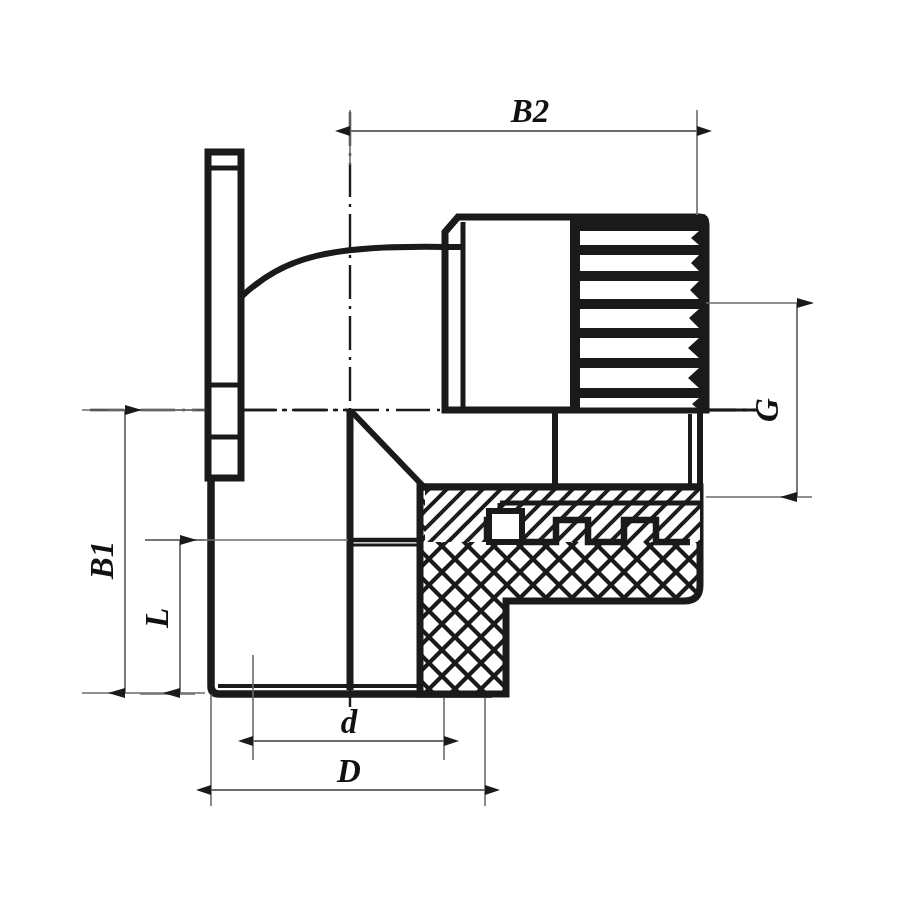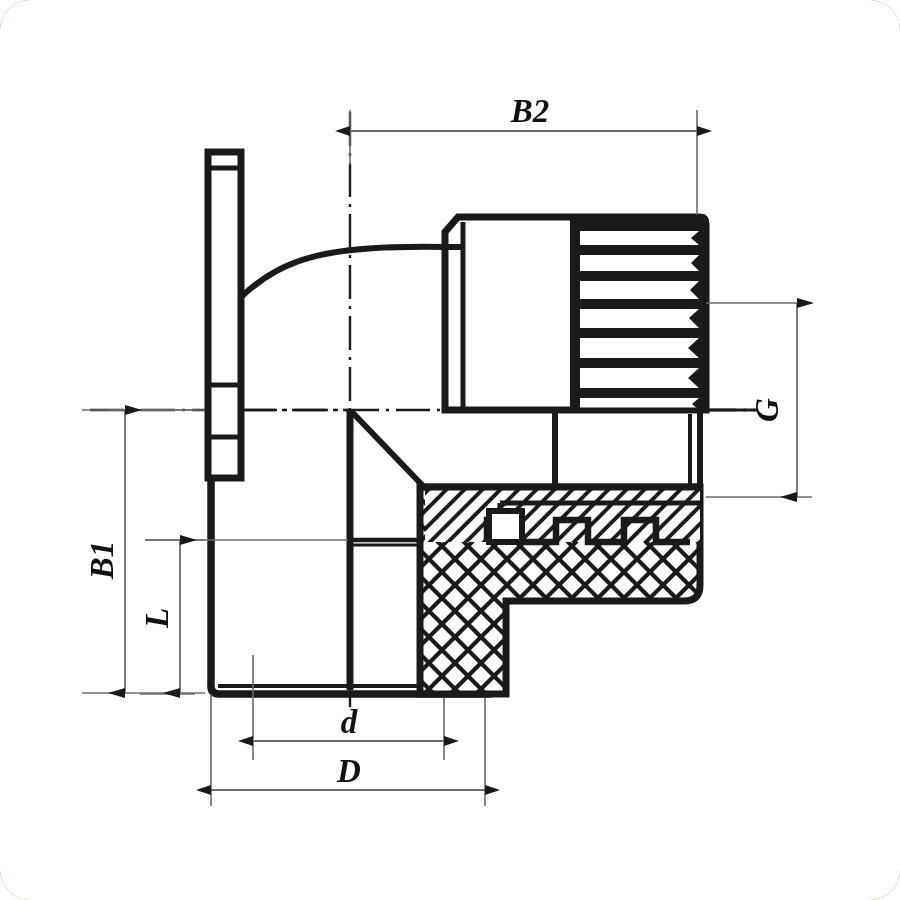--- a/index.html
+++ b/index.html
@@ -1,17 +1,17 @@
 <!DOCTYPE html>
 <html><head>
 <meta charset="utf-8">
 <style>
   html,body{margin:0;padding:0;background:#ffffff;}
   body{width:900px;height:900px;font-family:"Liberation Serif",serif;}
-  #stage{position:relative;width:900px;height:900px;overflow:hidden;background:#4d7c0f;border-radius:30px;}
+  #stage{position:relative;width:900px;height:900px;overflow:hidden;background:#4d7c0f;}
   svg{display:block;}
   .dimlabel{font-family:"Liberation Serif",serif;font-style:italic;font-weight:700;fill:#111111;}
 </style>
 </head>
 <body>
 
 <div id="stage">
 <svg width="900" height="900" viewBox="0 0 900 900" xmlns="http://www.w3.org/2000/svg">
 
   <defs>

